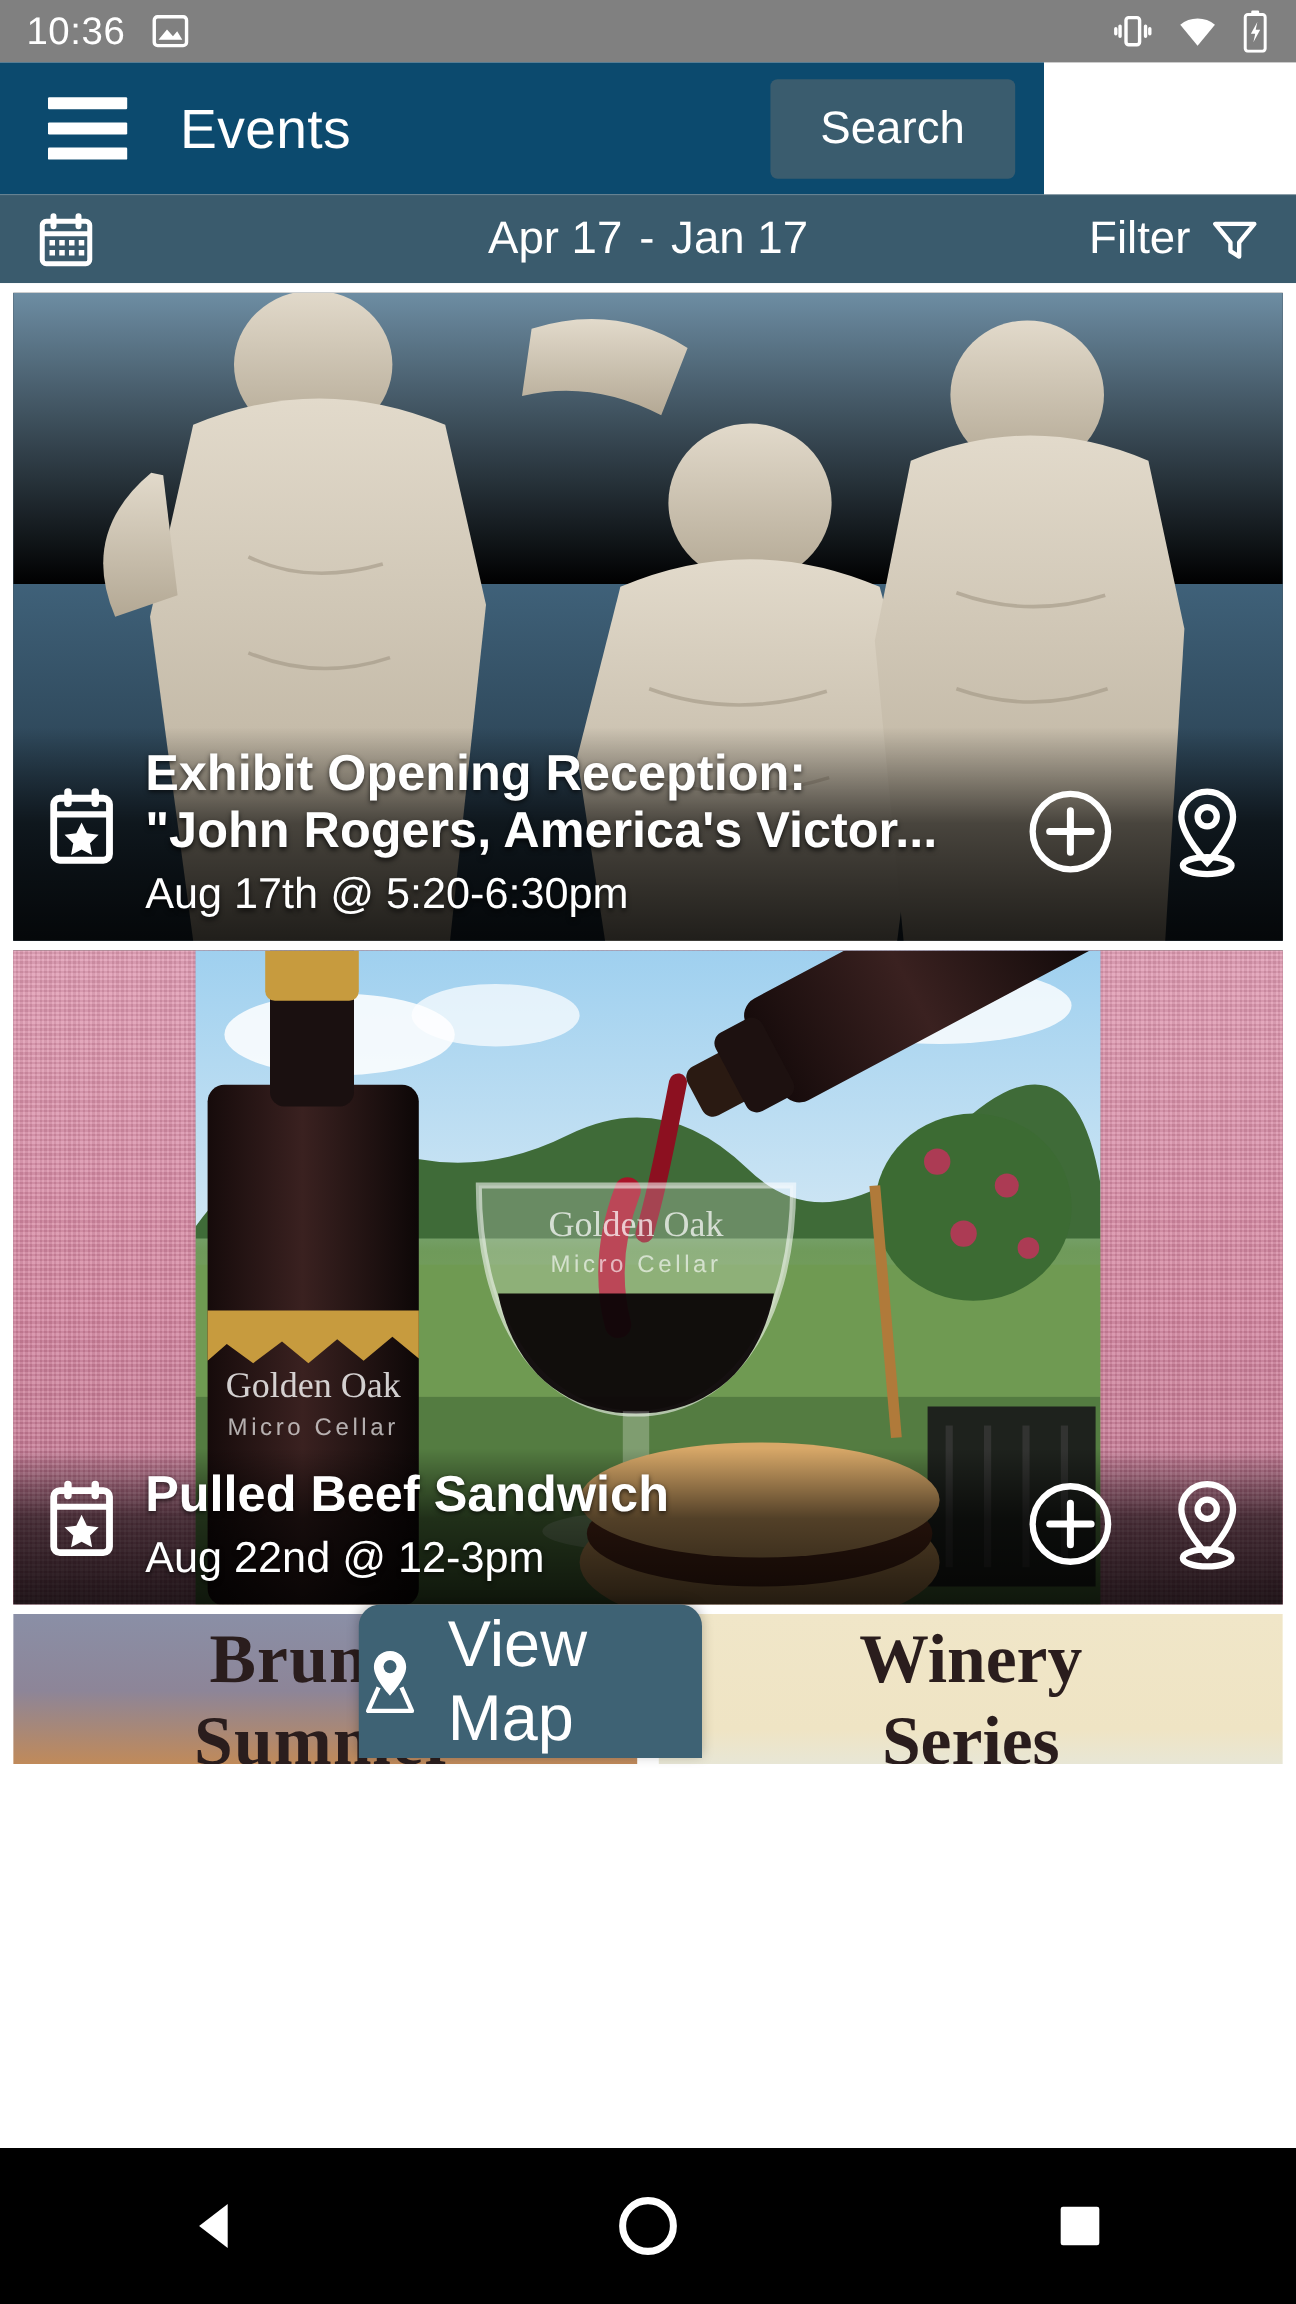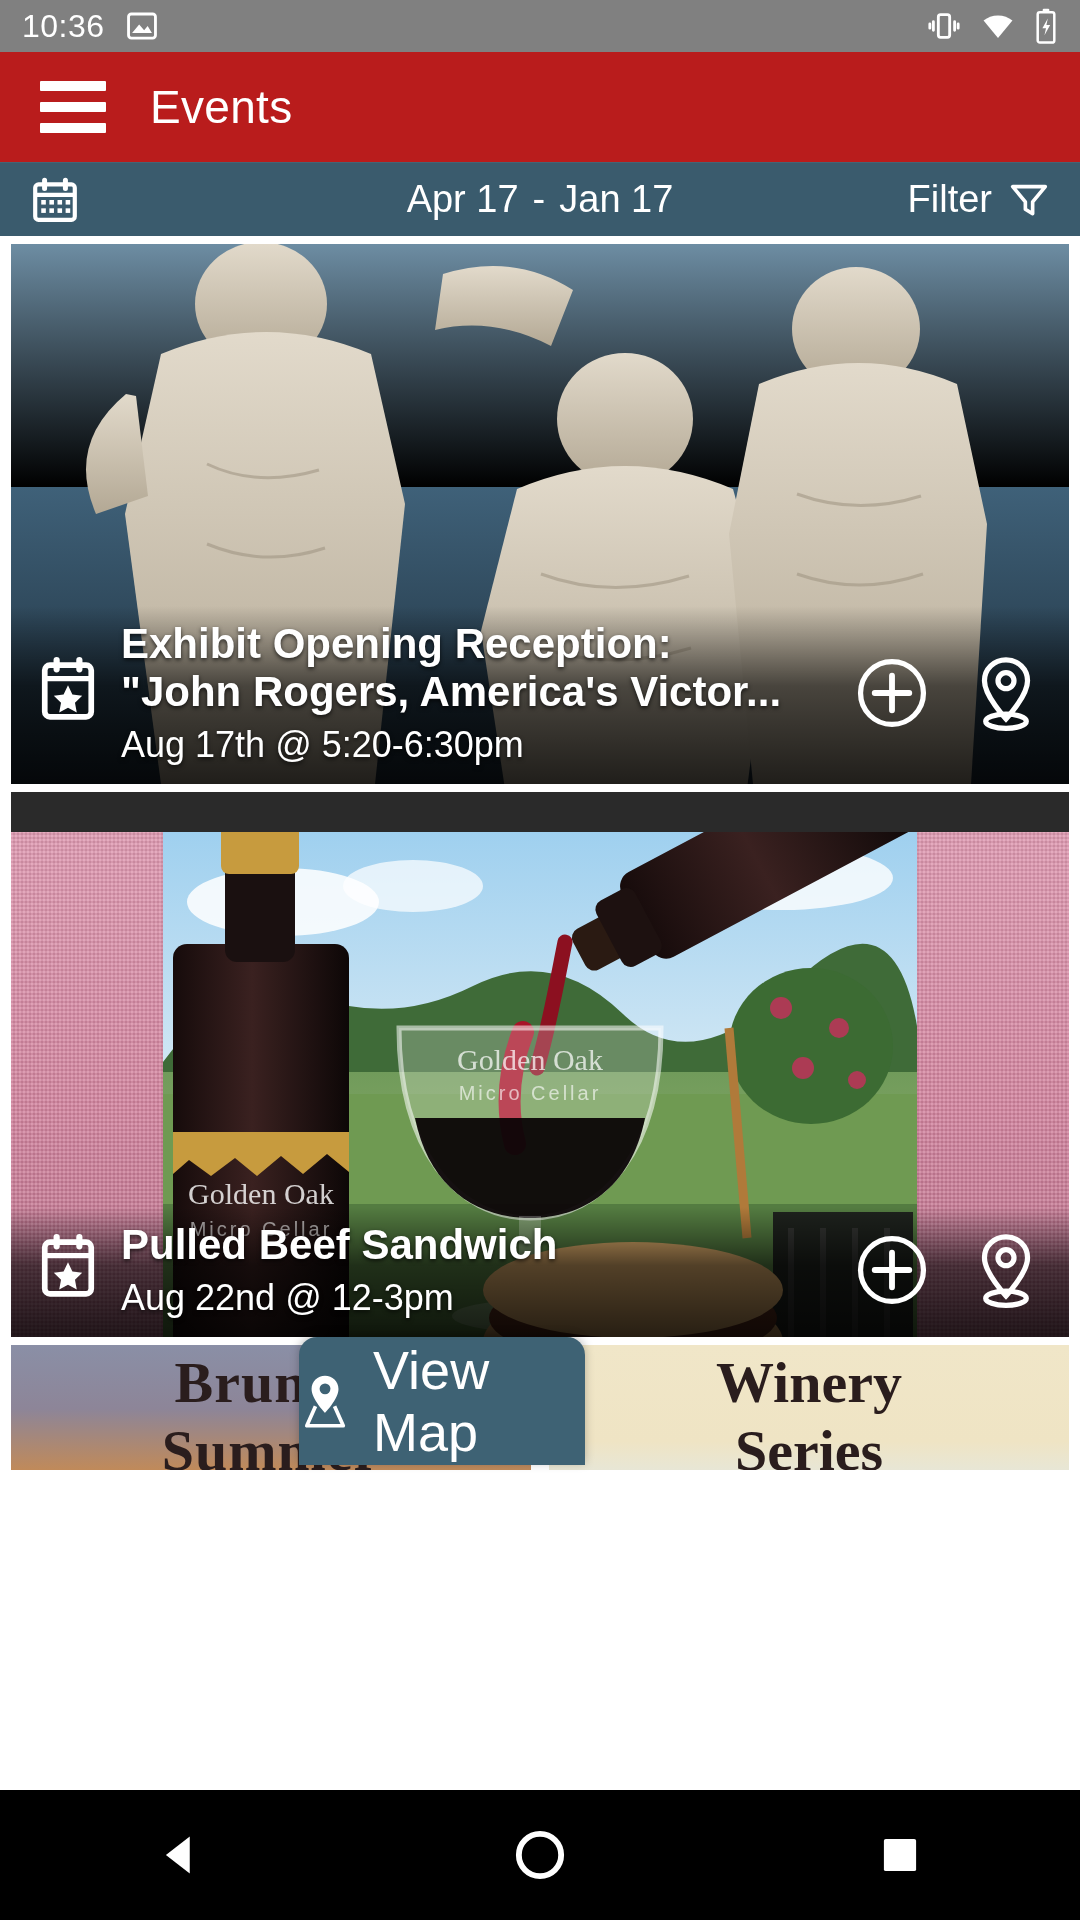--- a/index.html
+++ b/index.html
@@ -16,22 +16,22 @@
     position:absolute; top:0; left:0; width:1080px; height:52px;
     background:#808080; color:#fff;
     display:flex; align-items:center; padding:0 22px;
   }
   .status-time{ font-size:32px; letter-spacing:.5px; }
   .status-left-icons{ display:flex; align-items:center; margin-left:20px; gap:12px; }
   .status-right{ margin-left:auto; display:flex; align-items:center; gap:16px; }
 
   
   .appbar{
-    position:absolute; top:52px; left:0; width:1080px; height:110px;
-    background:#b91c1c; display:flex; align-items:center; padding:0 24px;
+    position:absolute; top:52px; left:0; width:870px; height:110px;
+    background:#0c4a6e; display:flex; align-items:center; padding:0 24px;
   }
   .hamburger{ width:66px; height:52px; display:flex; flex-direction:column;
     justify-content:space-between; margin-left:16px; cursor:pointer; }
   .hamburger span{ display:block; height:10px; background:#fff; border-radius:1px; }
   .appbar-title{ color:#fff; font-size:46px; font-weight:400; margin-left:44px; letter-spacing:.3px; }
   .search-btn{
     margin-left:auto; background:#3a5c6e; border:none; color:#fff;
     font-size:38px; padding:20px 42px; border-radius:6px; cursor:pointer;
     font-family:inherit;
   }
@@ -67,21 +67,21 @@
   .card-text{ flex:1 1 auto; min-width:0; }
   .card-title{ color:#fff; font-size:42px; line-height:1.14; font-weight:700;
                text-shadow:0 2px 4px rgba(0,0,0,.7); }
   .card-date{ color:#fff; font-size:36px; margin-top:8px; text-shadow:0 2px 4px rgba(0,0,0,.7); }
   .card-actions{ flex:0 0 auto; display:flex; align-items:center; gap:40px; padding-left:26px; }
   .plus-btn, .pin-btn{ cursor:pointer; }
 
   
   .art1{ background:linear-gradient(180deg,#4e6d85 0%,#3e6079 40%,#2d4a5e 75%,#1d2d3a 100%); }
   
-  .art2{ background:#d98ba6;margin-top:40px; }
+  .art2{ background:#d98ba6; }
   .linen{ position:absolute; top:0; bottom:0; width:100%;
     background:
       repeating-linear-gradient(0deg, rgba(255,255,255,.10) 0 2px, rgba(0,0,0,.05) 2px 4px),
       repeating-linear-gradient(90deg, rgba(255,255,255,.09) 0 2px, rgba(0,0,0,.05) 2px 4px),
       linear-gradient(180deg,#e09ab2 0%,#d4849f 55%,#b96f8a 100%);
   }
   .photo2{ position:absolute; left:152px; right:152px; top:0; bottom:0; overflow:hidden;
     background:linear-gradient(180deg,#8fc4e8 0%,#a8d2ec 22%,#6f9a5a 46%,#84a764 66%,#5d7f4a 100%); }
 
   
@@ -144,20 +144,21 @@
     </span>
   </div>
 
   <div class="appbar">
     <div class="hamburger">
       <span></span>
         <span></span>
         <span></span>
     </div>
     <div class="appbar-title">Events</div>
+    <button class="search-btn">Search</button>
   </div>
 
   <div class="filterbar">
     <svg class="cal-icon" viewBox="0 0 24 24">
       <rect x="2.5" y="4.5" width="19" height="17" rx="1.6" fill="none" stroke="#fff" stroke-width="2"></rect>
       <path d="M2.5 9.5h19" stroke="#fff" stroke-width="2"></path>
       <path d="M7 2.5v4M17 2.5v4" stroke="#fff" stroke-width="2.4" stroke-linecap="round"></path>
       <g fill="#fff">
         <rect x="5.4" y="12" width="2.2" height="2.2"></rect>
           <rect x="9.3" y="12" width="2.2" height="2.2"></rect>

